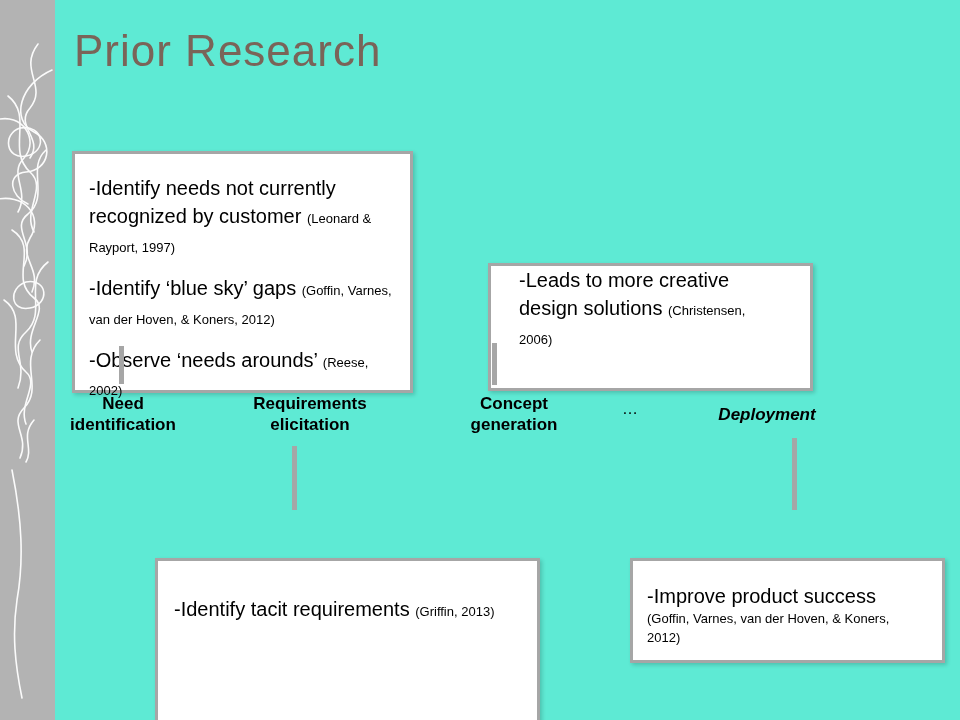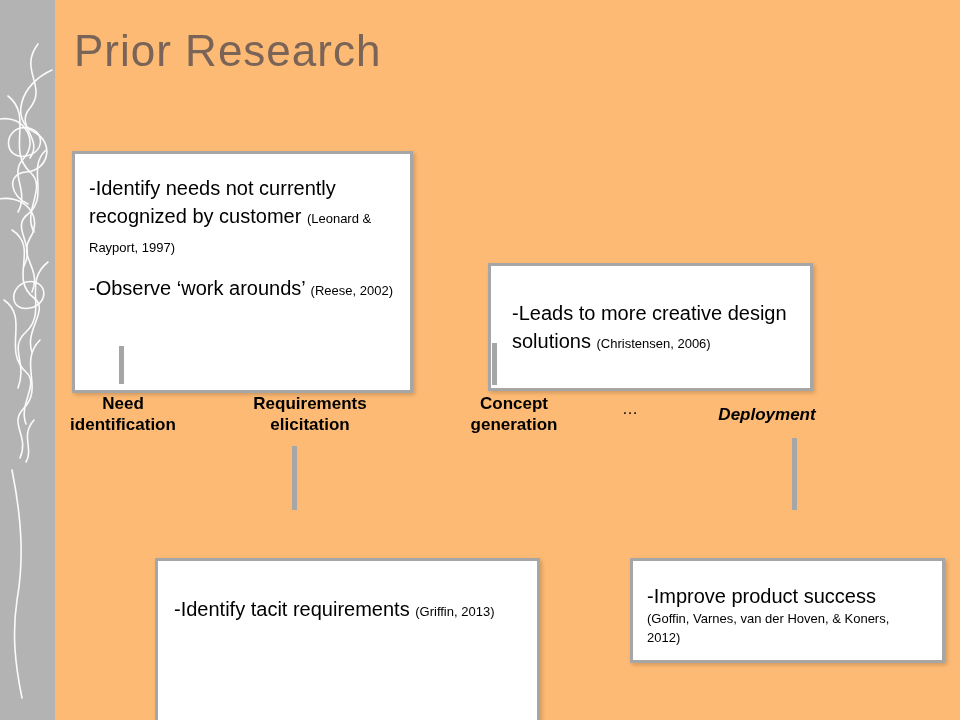--- a/index.html
+++ b/index.html
@@ -1,19 +1,19 @@
 <!DOCTYPE html>
 <html><head>
 <meta charset="utf-8">
 <style>
   html,body { margin:0; padding:0; background:#ffffff; }
   .slide {
     position: relative;
     width: 960px; height: 720px;
-    background: #fdba74;
+    background: #5eead4;
     overflow: hidden;
     font-family: "Liberation Sans", sans-serif;
     color: #000;
   }
   .sidebar {
     position: absolute; left: 0; top: 0;
     width: 55px; height: 720px;
     background: #b3b3b3;
   }
   .sidebar svg { display:block; }
@@ -37,22 +37,22 @@
   }
   .callout .item { margin: 0; }
   .callout .cite { font-size: 13px; }
   .callout-need-identification {
     left: 72px; top: 103px; width: 341px; height: 242px;
     padding: 20px 14px 0 14px;
   }
   .callout-need-identification .item { margin-bottom: 15px; }
   .callout-concept-generation {
     left: 488px; top: 215px; width: 325px; height: 128px;
-    padding: 0 21px;
-    display: flex; flex-direction: column; justify-content: center;
+    padding: 0 28px;
+    display: flex; flex-direction: column; justify-content: flex-start;
   }
   .callout-requirements-elicitation {
     left: 155px; top: 510px; width: 385px; height: 192px;
     padding: 34px 16px 0 16px;
   }
   .callout-deployment {
     left: 630px; top: 510px; width: 315px; height: 105px;
     padding: 21px 30px 0 14px;
   }
   .callout-deployment .cite { display: block; }
@@ -104,21 +104,25 @@
   </div>
 
   <h1 class="title">Prior Research</h1>
 
   <div class="callout callout-need-identification">
     <p class="item">
       <span>-Identify needs not currently recognized by customer</span>
       <span class="cite">(Leonard &amp; Rayport, 1997)</span>
     </p>
     <p class="item">
-      <span>-Observe ‘work arounds’</span>
+      <span>-Identify ‘blue sky’ gaps</span>
+      <span class="cite">(Goffin, Varnes, van der Hoven, &amp; Koners, 2012)</span>
+    </p>
+    <p class="item">
+      <span>-Observe ‘needs arounds’</span>
       <span class="cite">(Reese, 2002)</span>
     </p>
   </div>
 
   <div class="callout callout-concept-generation">
     <p class="item">
       <span>-Leads to more creative design solutions</span>
       <span class="cite">(Christensen, 2006)</span>
     </p>
   </div>

